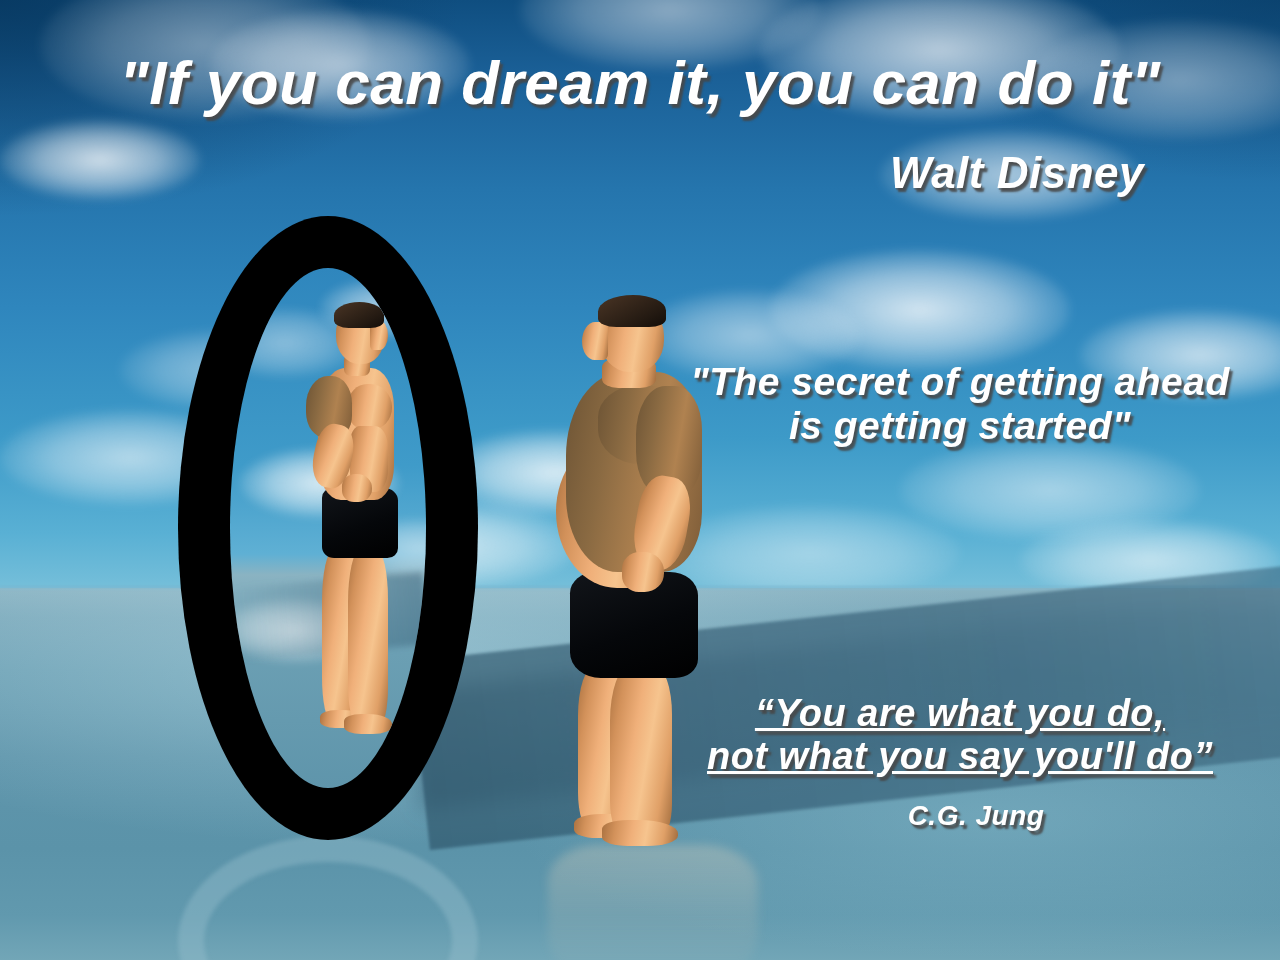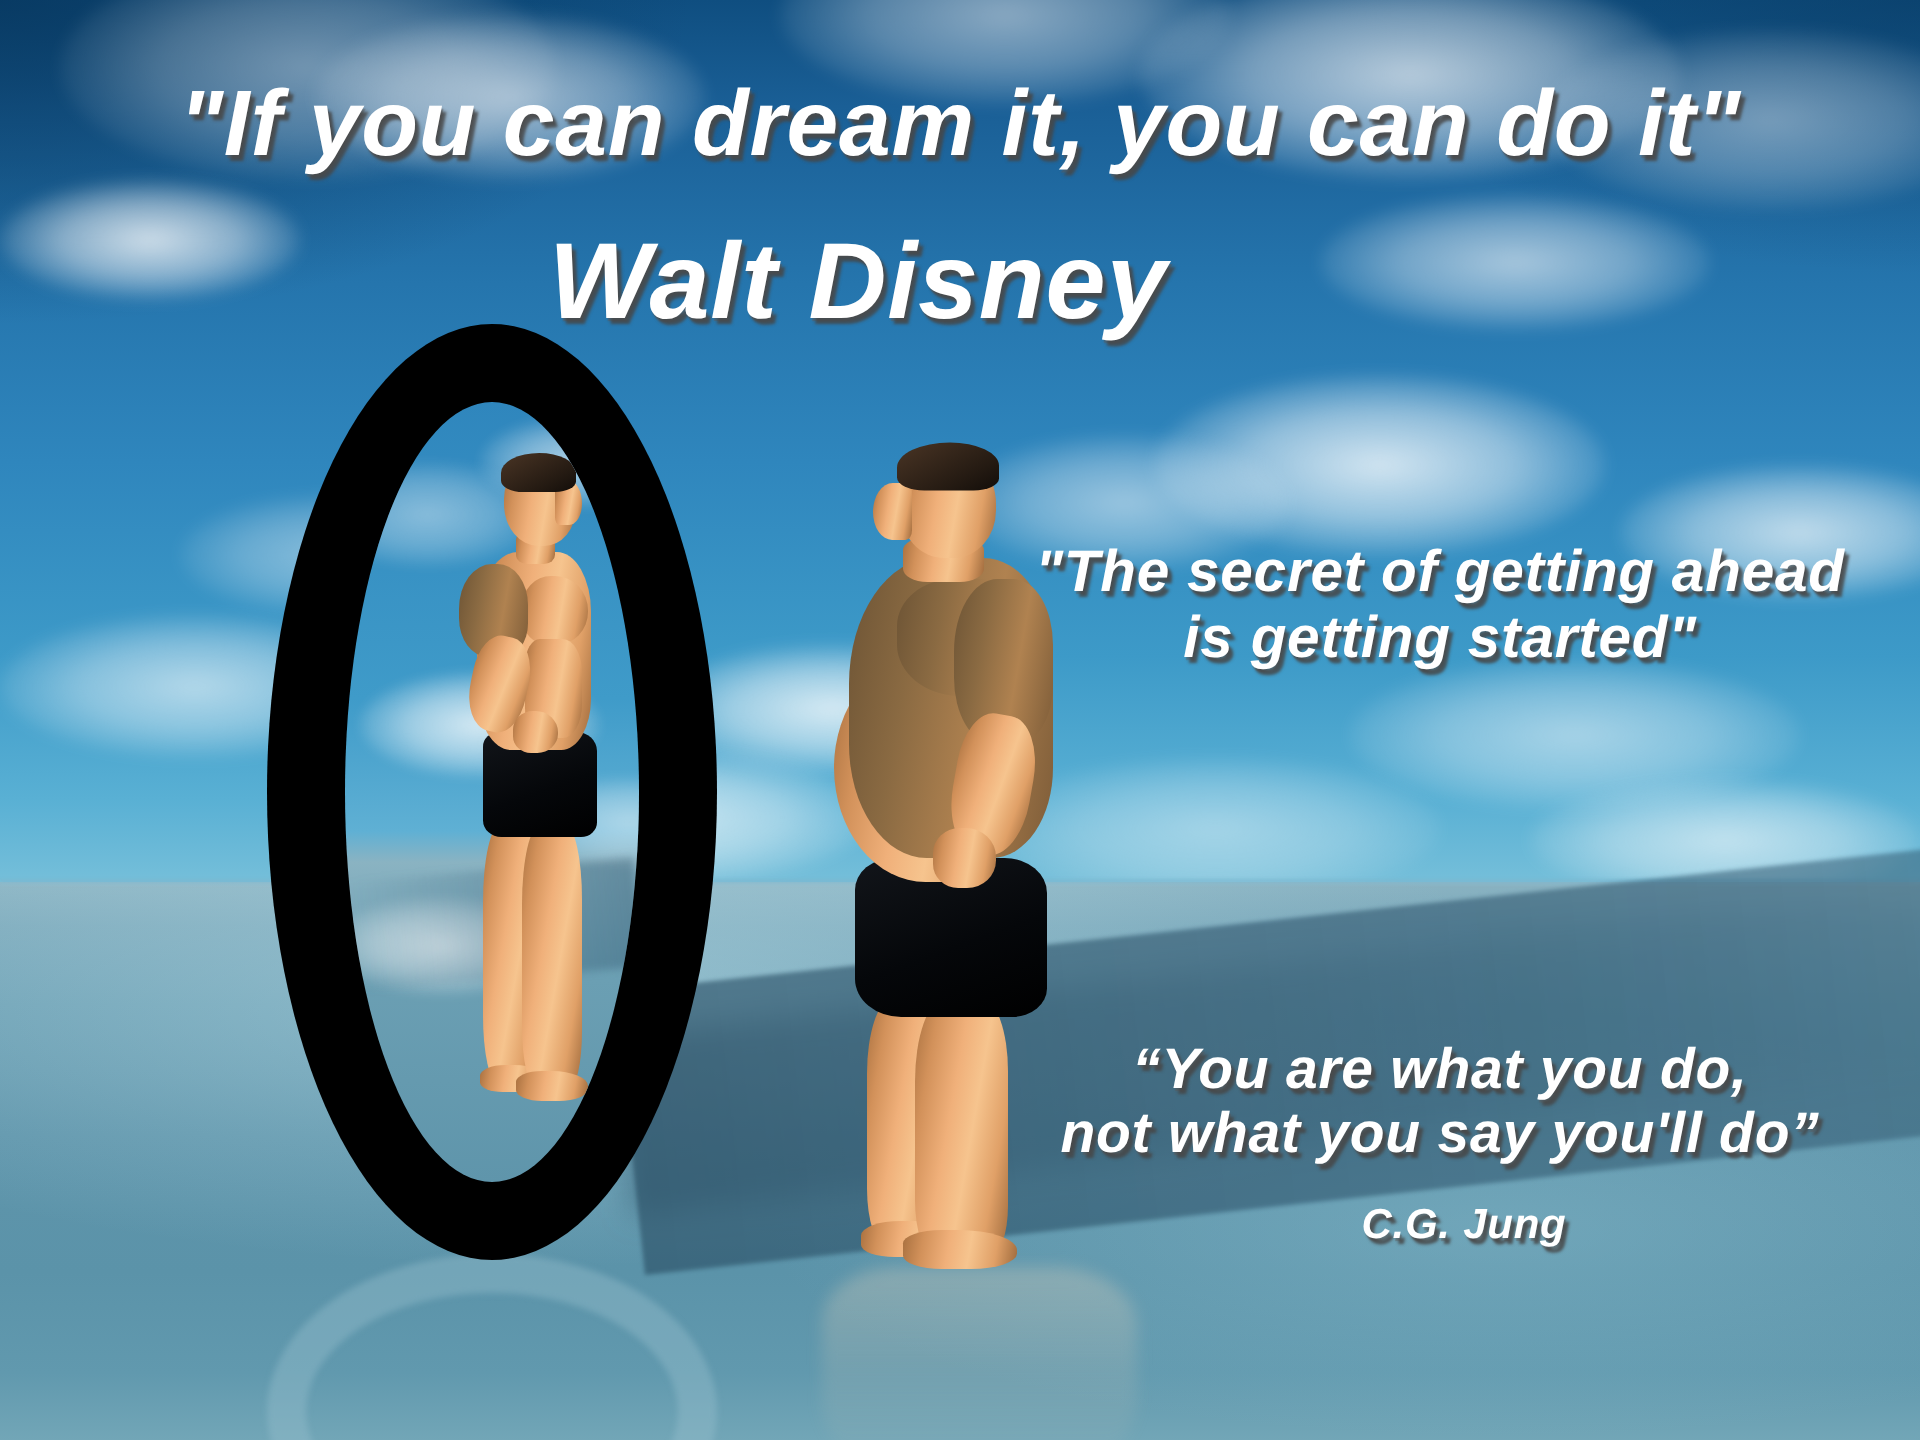--- a/index.html
+++ b/index.html
@@ -254,22 +254,22 @@
 
   #title-quote {
     left: 0; top: 48px;
     width: 1280px;
     text-align: center;
     font-size: 62px;
   }
   #title-author {
     left: 0; top: 148px;
     width: 1144px;
-    text-align: center;
-    font-size: 72px;
+    text-align: right;
+    font-size: 44px;
   }
 
   #twain-block {
     left: 650px; top: 360px;
     width: 620px;
     text-align: center;
     font-size: 39px;
   }
   #twain-author {
     left: 650px; top: 472px;
@@ -277,20 +277,21 @@
     text-align: center;
     font-size: 39px;
     font-style: italic;
   }
 
   #jung-block {
     left: 640px; top: 692px;
     width: 640px;
     text-align: center;
     font-size: 38px;
+    text-decoration: underline;
   }
   #jung-author {
     left: 656px; top: 800px;
     width: 640px;
     text-align: center;
     font-size: 28px;
   }
 </style>
 </head>
 <body>

